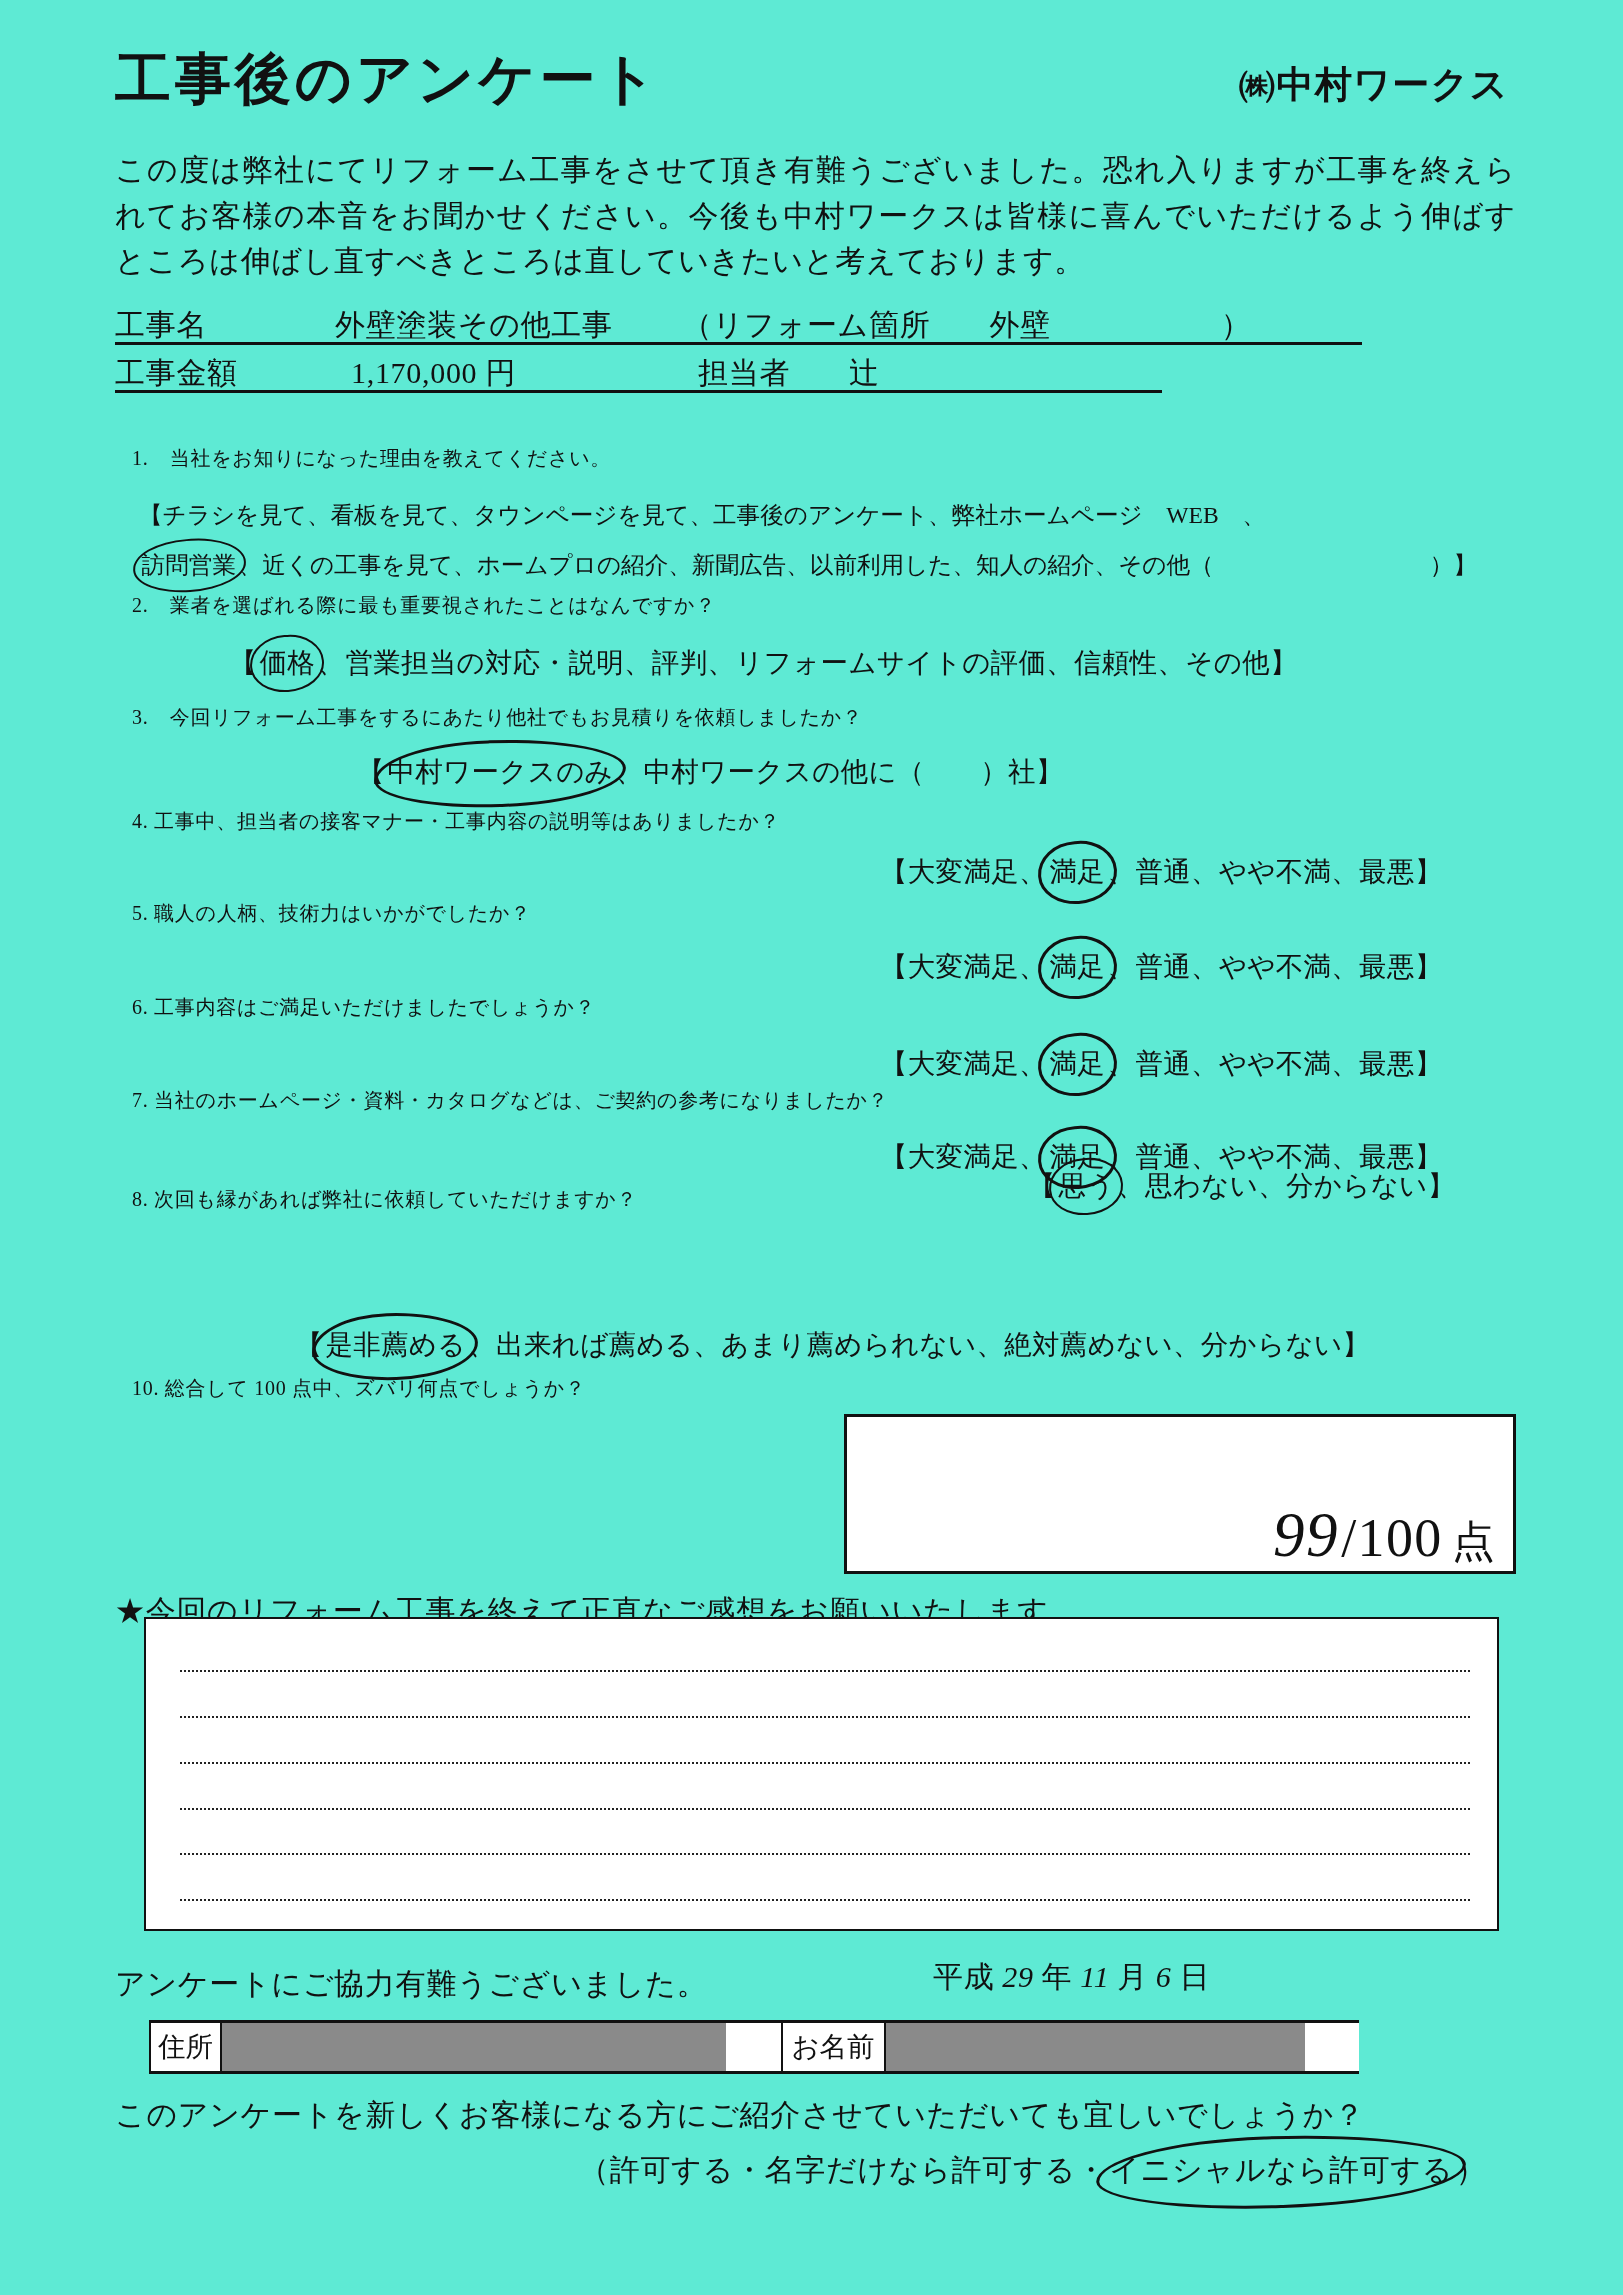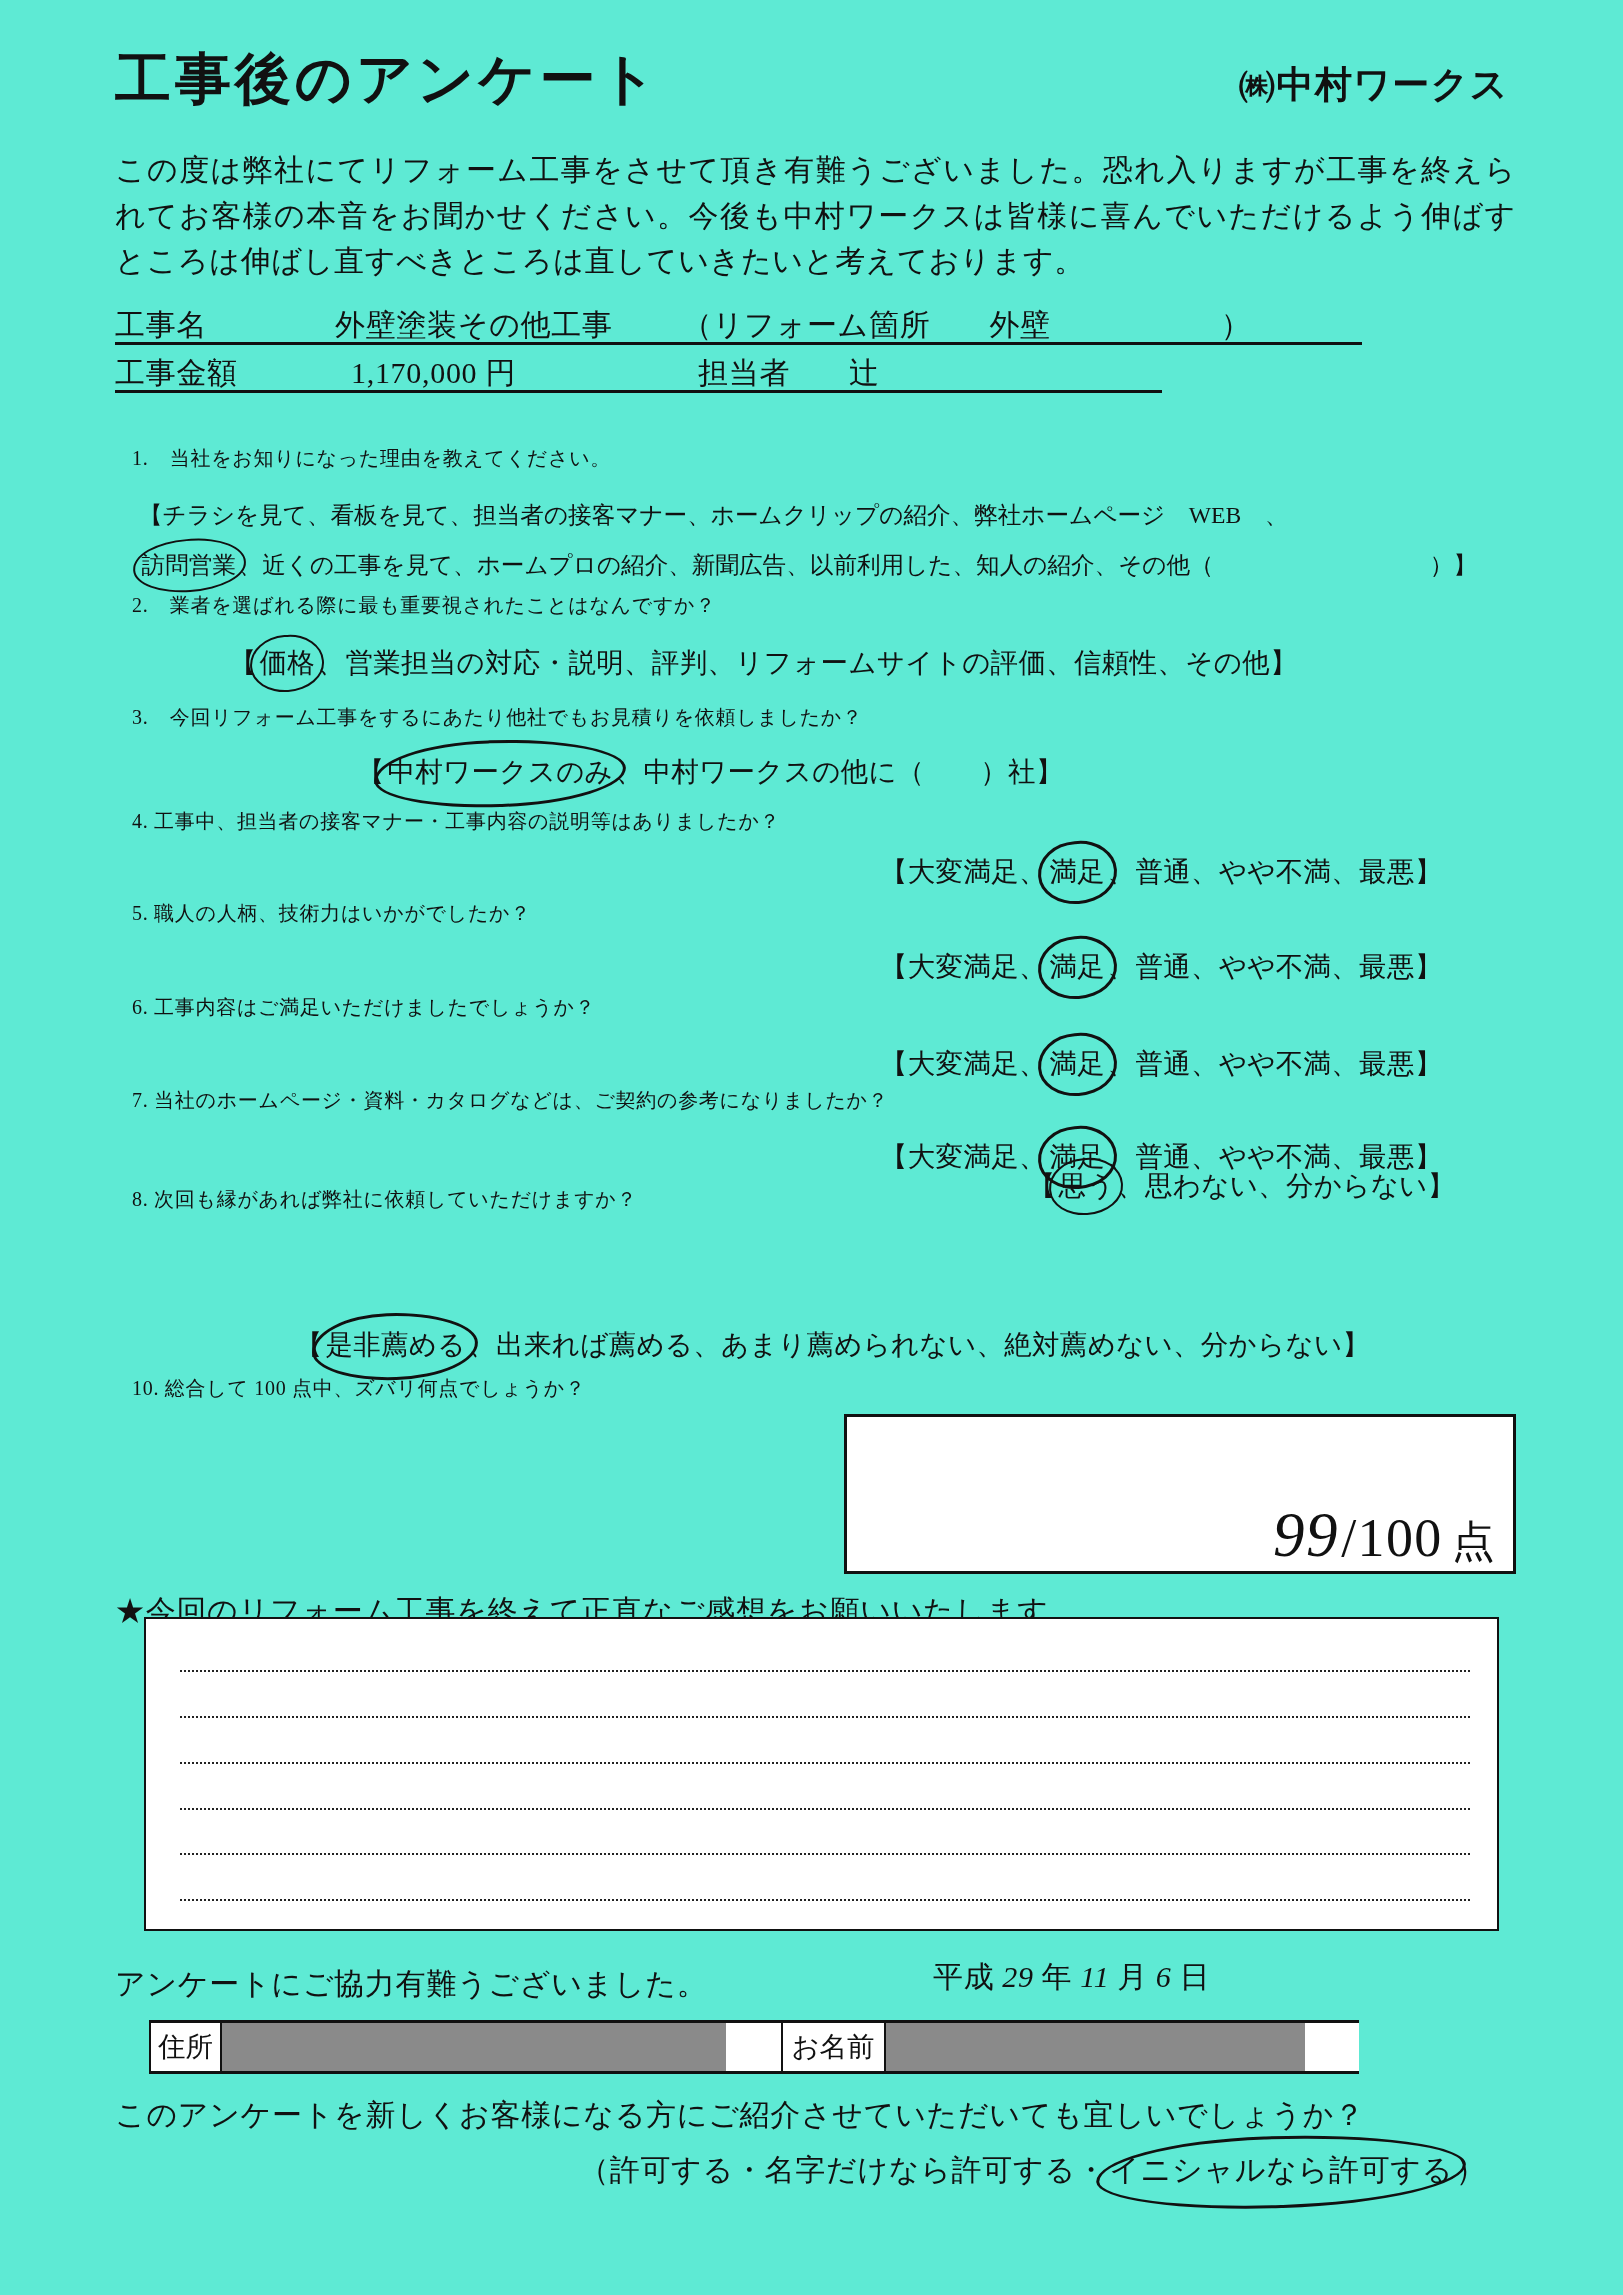--- a/index.html
+++ b/index.html
@@ -282,21 +282,21 @@
       <span class="val-amount">1,170,000 円</span>
       <span class="sub-lbl">担当者</span>
       <span class="sub-val">辻</span>
     </div>
   </div>
 
   <div class="q" style="top:445px;">
     <span class="q-num">1.</span>
     <span style="padding-left:15.7px;">当社をお知りになった理由を教えてください。</span>
   </div>
-  <div class="opts-sm" style="left:139px; top:499px;">【チラシを見て、看板を見て、担当者の接客マナー、ホームクリップの紹介、弊社ホームページ　WEB　、</div>
+  <div class="opts-sm" style="left:139px; top:499px;">【チラシを見て、看板を見て、タウンページを見て、工事後のアンケート、弊社ホームページ　WEB　、</div>
   <div class="opts-sm" style="left:139px; top:549px;">
     <span class="circled tight">訪問営業</span><span>、近くの工事を見て、ホームプロの紹介、新聞広告、以前利用した、知人の紹介、その他（</span><span style="padding-left:216px;">）】</span>
   </div>
 
   <div class="q" style="top:592px;">
     <span class="q-num">2.</span>
     <span style="padding-left:15.7px;">業者を選ばれる際に最も重要視されたことはなんですか？</span>
   </div>
   <div class="opts" style="left:229px; top:645px;">
     <span>【</span><span class="circled tight">価格</span><span>、営業担当の対応・説明、評判、リフォームサイトの評価、信頼性、その他】</span>

